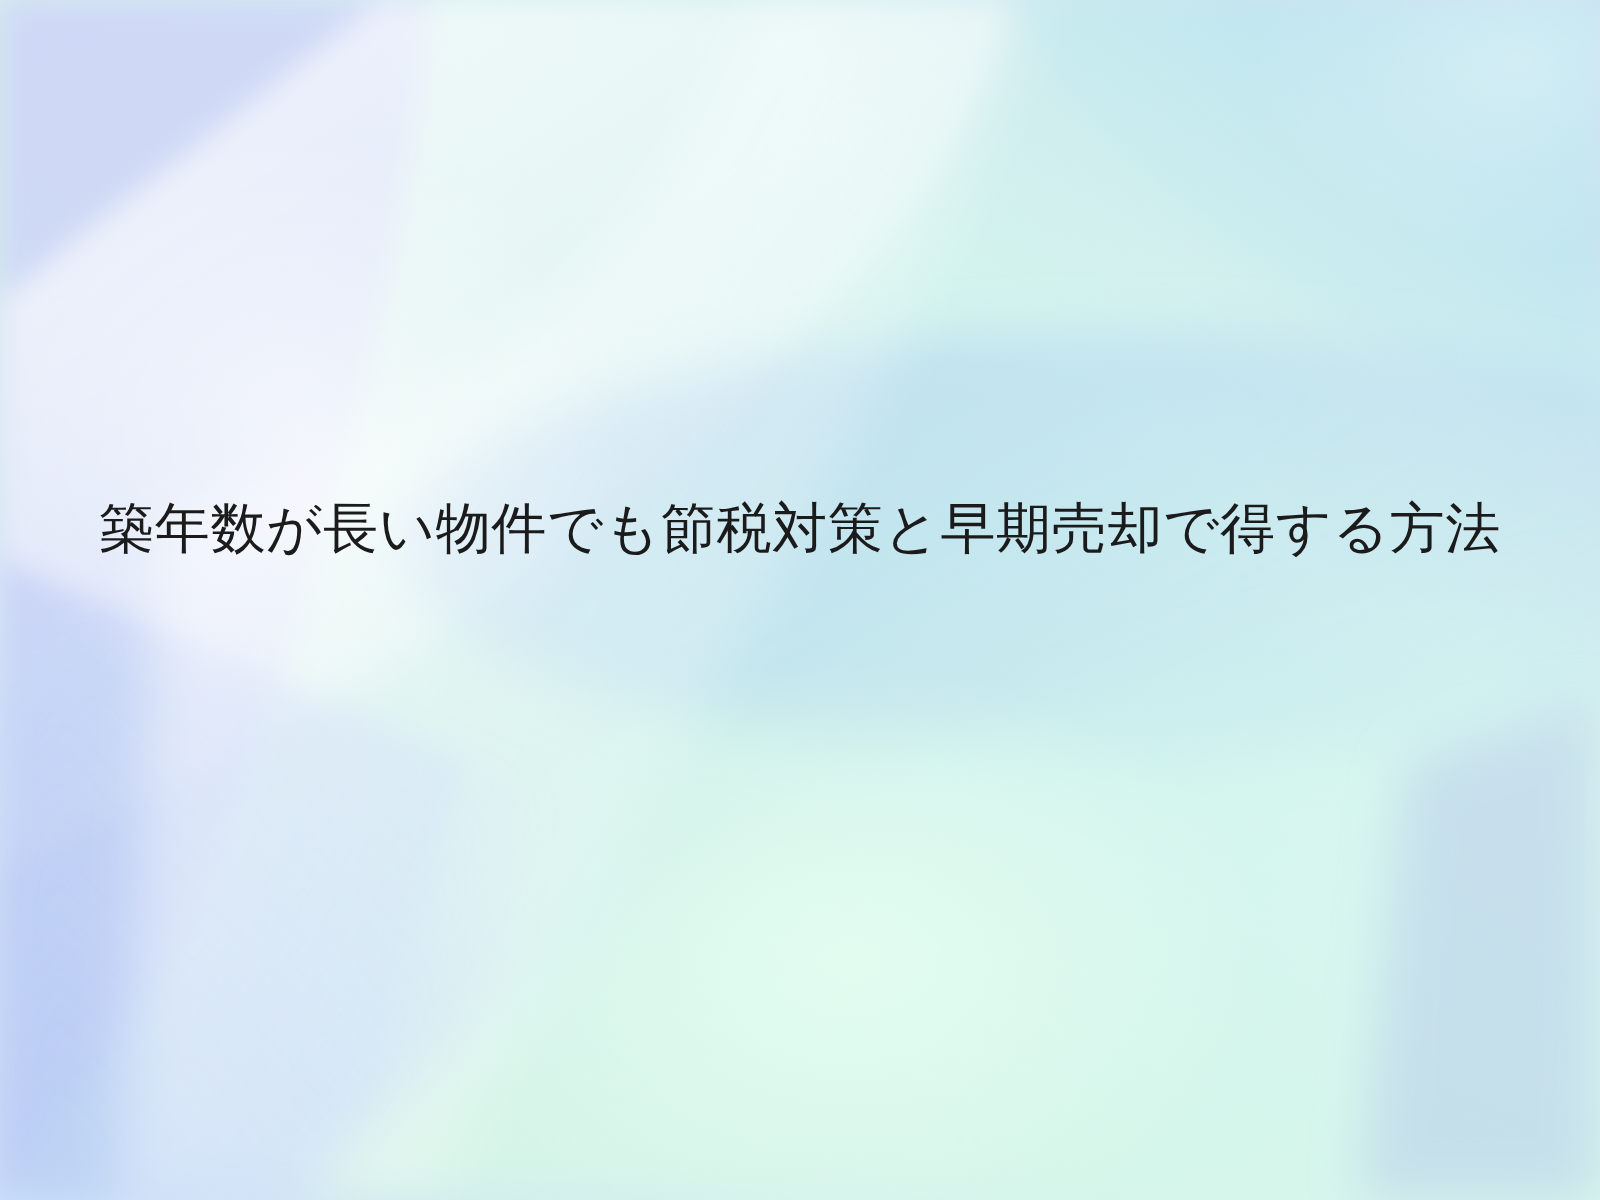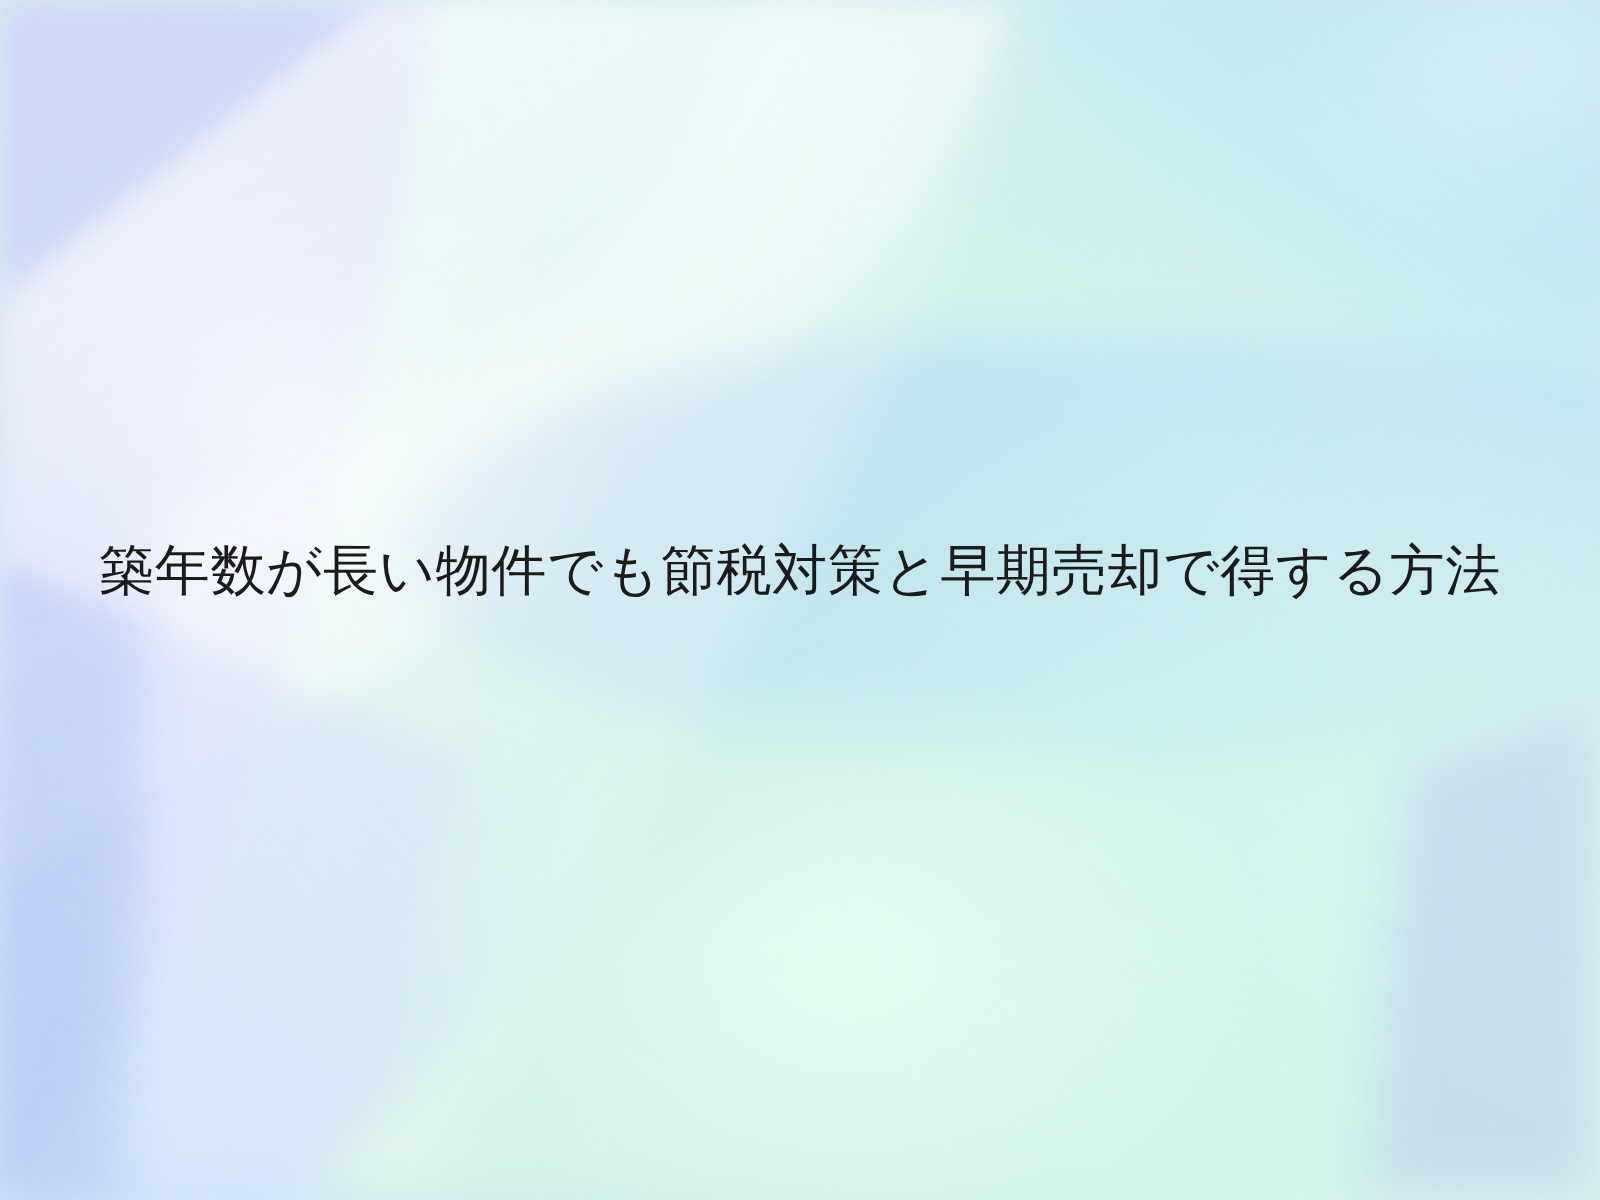--- a/index.html
+++ b/index.html
@@ -37,21 +37,20 @@
   #title-block {
     position: absolute;
     left: 0;
     top: 0;
     width: 1600px;
     height: 1056px;
     display: flex;
     align-items: center;
     justify-content: center;
     pointer-events: none;
-    margin-top: 42px;
   }
 
   #slide-title {
     margin: 0;
     padding: 0 40px;
     font-family: "DejaVu Sans", "Liberation Sans", sans-serif;
     font-weight: 300;
     font-size: 55px;
     line-height: 1.25;
     letter-spacing: 0.012em;

